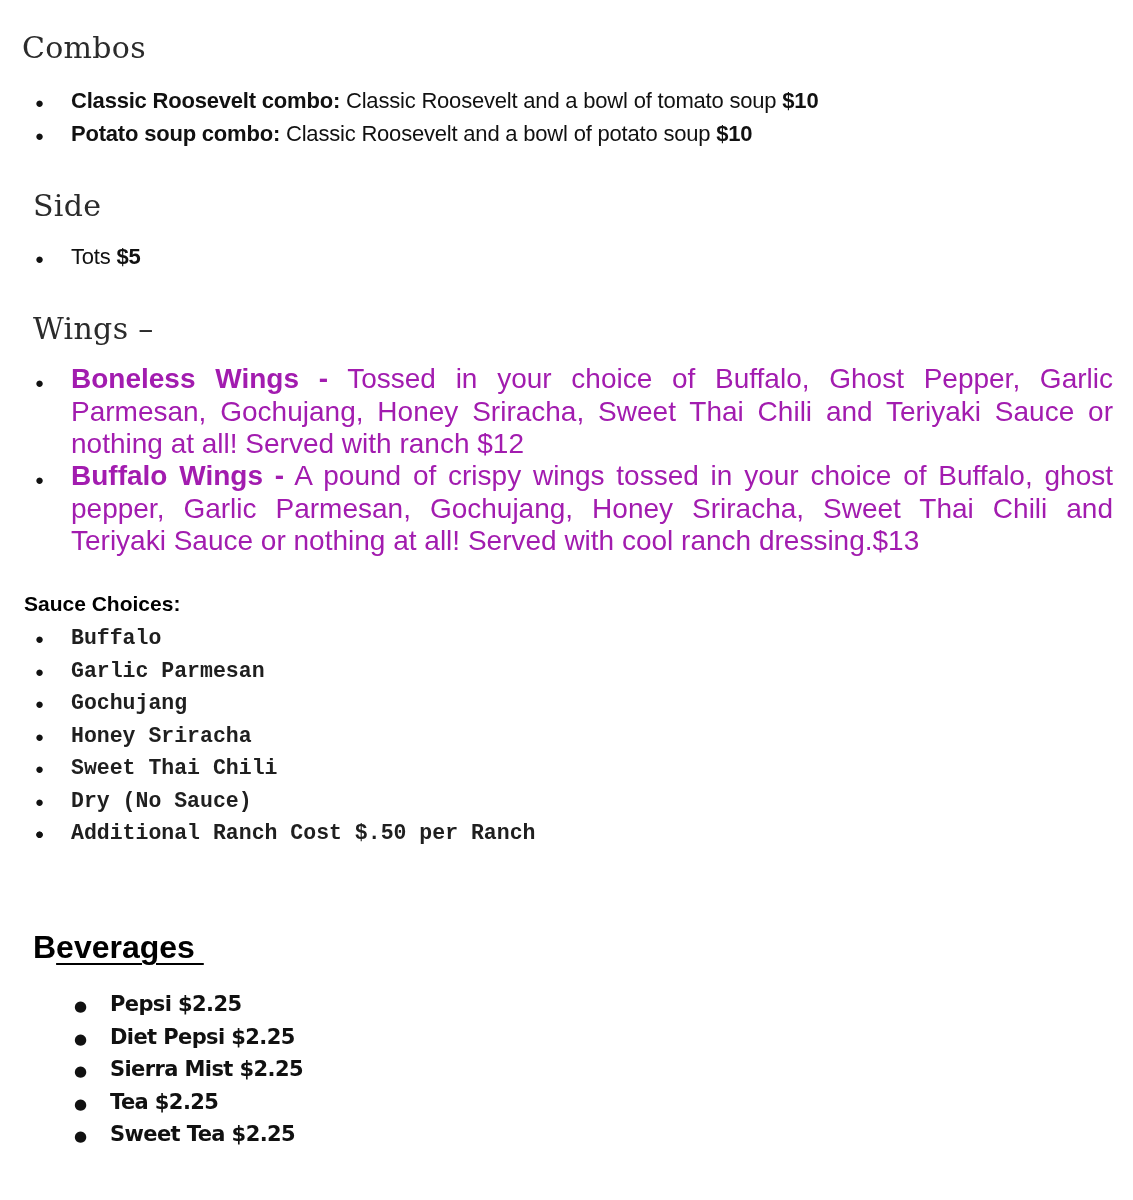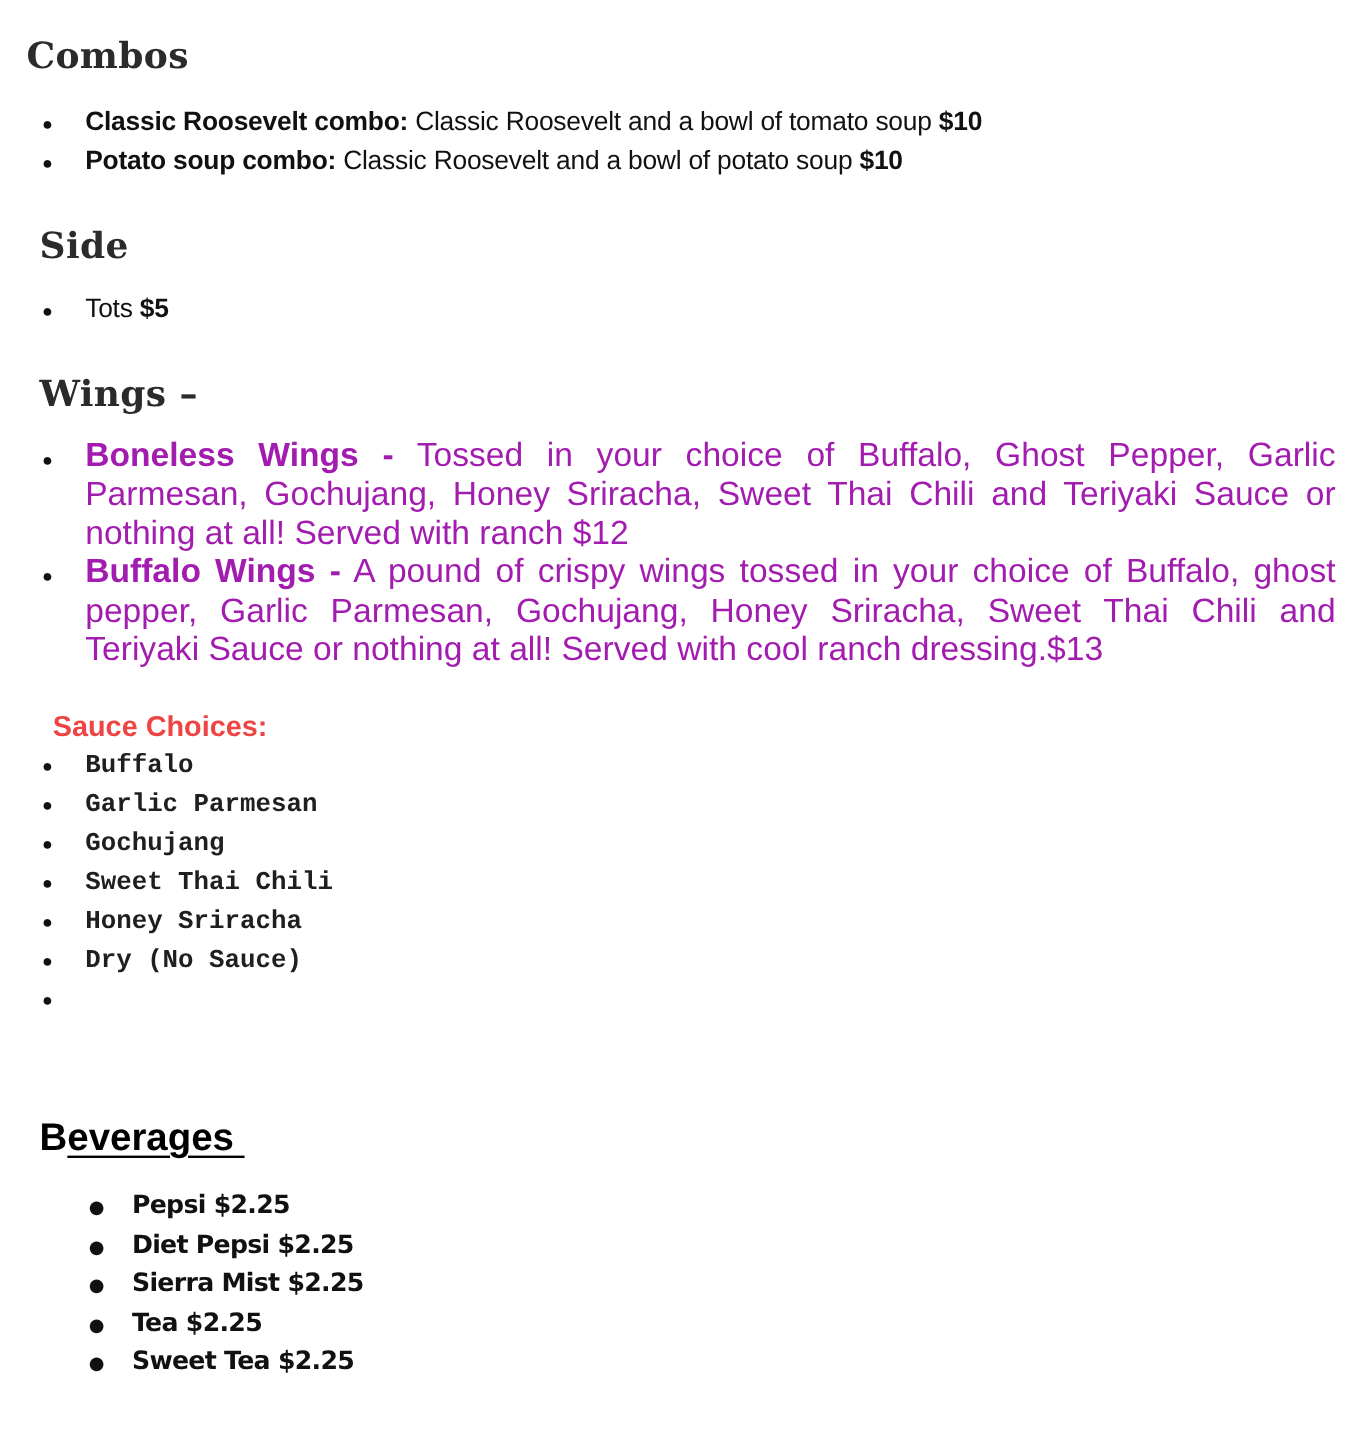--- a/index.html
+++ b/index.html
@@ -4,43 +4,43 @@
   <style>
     html, body { margin: 0; padding: 0; background: #ffffff; }
     body {
       width: 1133px; height: 1200px; position: relative; overflow: hidden;
       color: #1a1a1a;
       font-family: "Liberation Sans", sans-serif;
     }
     .h-serif {
       position: absolute;
       font-family: "DejaVu Serif", "Liberation Serif", serif;
-      font-weight: bold;
+      font-weight: normal;
       font-size: 30px;
       color: #2b2b2b;
       margin: 0;
       letter-spacing: 0.3px;
     }
     .bullet-list { position: absolute; margin: 0; padding: 0; list-style: none; }
     .bullet-list li { position: relative; padding-left: 38px; }
     .bullet-list li .dot {
       position: absolute; left: 2px; top: 0;
     }
     .dot::before { content: "\25CF"; font-size: 15px; color: #111; }
     .combo li, .side li {
       font-size: 22px; line-height: 33px; color: #111; letter-spacing: -0.2px;
     }
     .b { font-weight: bold; }
     .wings li {
       font-size: 28px; line-height: 32.5px; color: #a21caf; text-align: justify;
       width: 1042px;
     }
     .sauce-title {
-      position: absolute; left: 44px; top: 592px;
-      font-size: 24px; font-weight: bold; color: #ef4444; margin: 0;
+      position: absolute; left: 24px; top: 592px;
+      font-size: 21px; font-weight: bold; color: #000000; margin: 0;
     }
     .sauce li {
       font-size: 21.5px; line-height: 32.5px; font-weight: bold; color: #1f1f1f; font-family: Liberation Mono, monospace;
     }
     .bev-head {
       position: absolute; left: 33px; top: 929px; margin: 0;
       font-family: "Liberation Sans", sans-serif; font-weight: bold;
       font-size: 32px; color: #000000;
     }
     .bev-head .first { text-decoration: none; }
@@ -85,24 +85,25 @@
     <span class="dot"></span>
     <span class="b">Buffalo Wings -</span><span> A pound of crispy wings tossed in your choice of Buffalo, ghost pepper, Garlic Parmesan, Gochujang, Honey Sriracha, Sweet Thai Chili and Teriyaki Sauce or nothing at all! Served with cool ranch dressing.$13</span>
   </li>
 </ul>
 
 <p class="sauce-title">Sauce Choices:</p>
 <ul class="bullet-list sauce" style="left:33px; top:622px;">
   <li><span class="dot"></span><span>Buffalo</span></li>
   <li><span class="dot"></span><span>Garlic Parmesan</span></li>
   <li><span class="dot"></span><span>Gochujang</span></li>
+  <li><span class="dot"></span><span>Honey Sriracha</span></li>
   <li><span class="dot"></span><span>Sweet Thai Chili</span></li>
-  <li><span class="dot"></span><span>Honey Sriracha</span></li>
   <li><span class="dot"></span><span>Dry (No Sauce)</span></li>
   <li><span class="dot"></span></li>
+  <li><span class="dot"></span><span>Additional Ranch Cost $.50 per Ranch</span></li>
 </ul>
 
 <h2 class="bev-head"><span class="first">B</span><span class="rest">everages&nbsp;</span></h2>
 <ul class="bullet-list bev" style="left:72px; top:988px;">
   <li><span class="dot"></span><span>Pepsi $2.25</span></li>
   <li><span class="dot"></span><span>Diet Pepsi $2.25</span></li>
   <li><span class="dot"></span><span>Sierra Mist $2.25</span></li>
   <li><span class="dot"></span><span>Tea $2.25</span></li>
   <li><span class="dot"></span><span>Sweet Tea $2.25</span></li>
 </ul>

